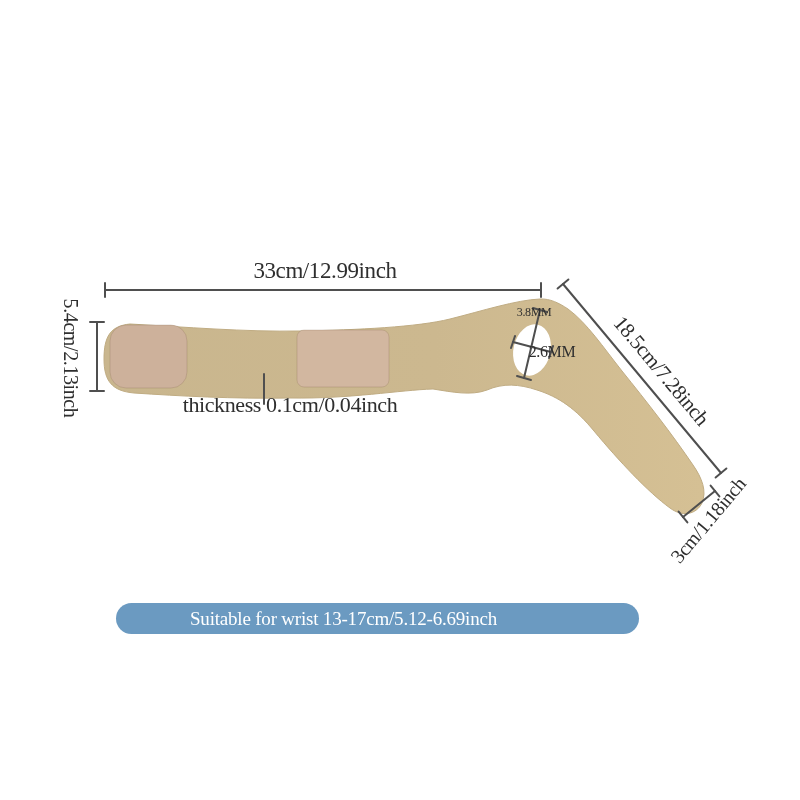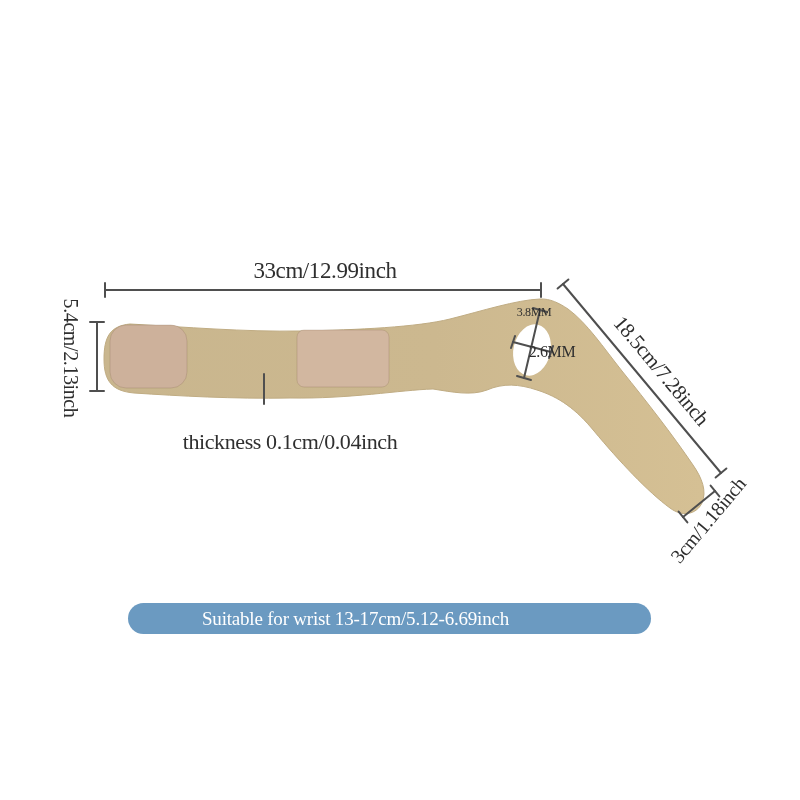--- a/index.html
+++ b/index.html
@@ -8,27 +8,27 @@
     font-family:Liberation Serif, serif;
   }
   #diagram-svg{position:absolute;left:0;top:0;width:800px;height:800px;}
   .anno{
     position:absolute;color:#2f2f2f;letter-spacing:-0.4px;white-space:nowrap;
     transform:translate(-50%,-50%);line-height:1.1;
   }
   .anno.center{text-align:center;}
   .dim-33{left:325px;top:271px;font-size:23px;}
   .dim-54{left:71px;top:358px;font-size:20px;transform:translate(-50%,-50%) rotate(90deg);}
-  .dim-thickness{left:290px;top:442px;font-size:22px;}
+  .dim-thickness{left:290px;top:405px;font-size:22px;}
   .dim-38{left:534px;top:313px;font-size:12px;}
   .dim-26{left:552px;top:352px;font-size:16px;}
   .dim-185{left:661px;top:371px;font-size:21px;transform:translate(-50%,-50%) rotate(50deg);}
   .dim-3{left:708px;top:520px;font-size:20px;transform:translate(-50%,-50%) rotate(-50deg);}
   .banner{
-    position:absolute;left:128px;top:603px;width:523px;height:31px;border-radius:16px;
+    position:absolute;left:116px;top:603px;width:523px;height:31px;border-radius:16px;
     background:#6b9ac1;
   }
   .banner-text{
     position:absolute;left:74px;top:0;height:31px;line-height:31px;
     font-size:19px;color:#ffffff;letter-spacing:-0.2px;white-space:nowrap;
   }
 </style>
 </head>
 <body>
 

